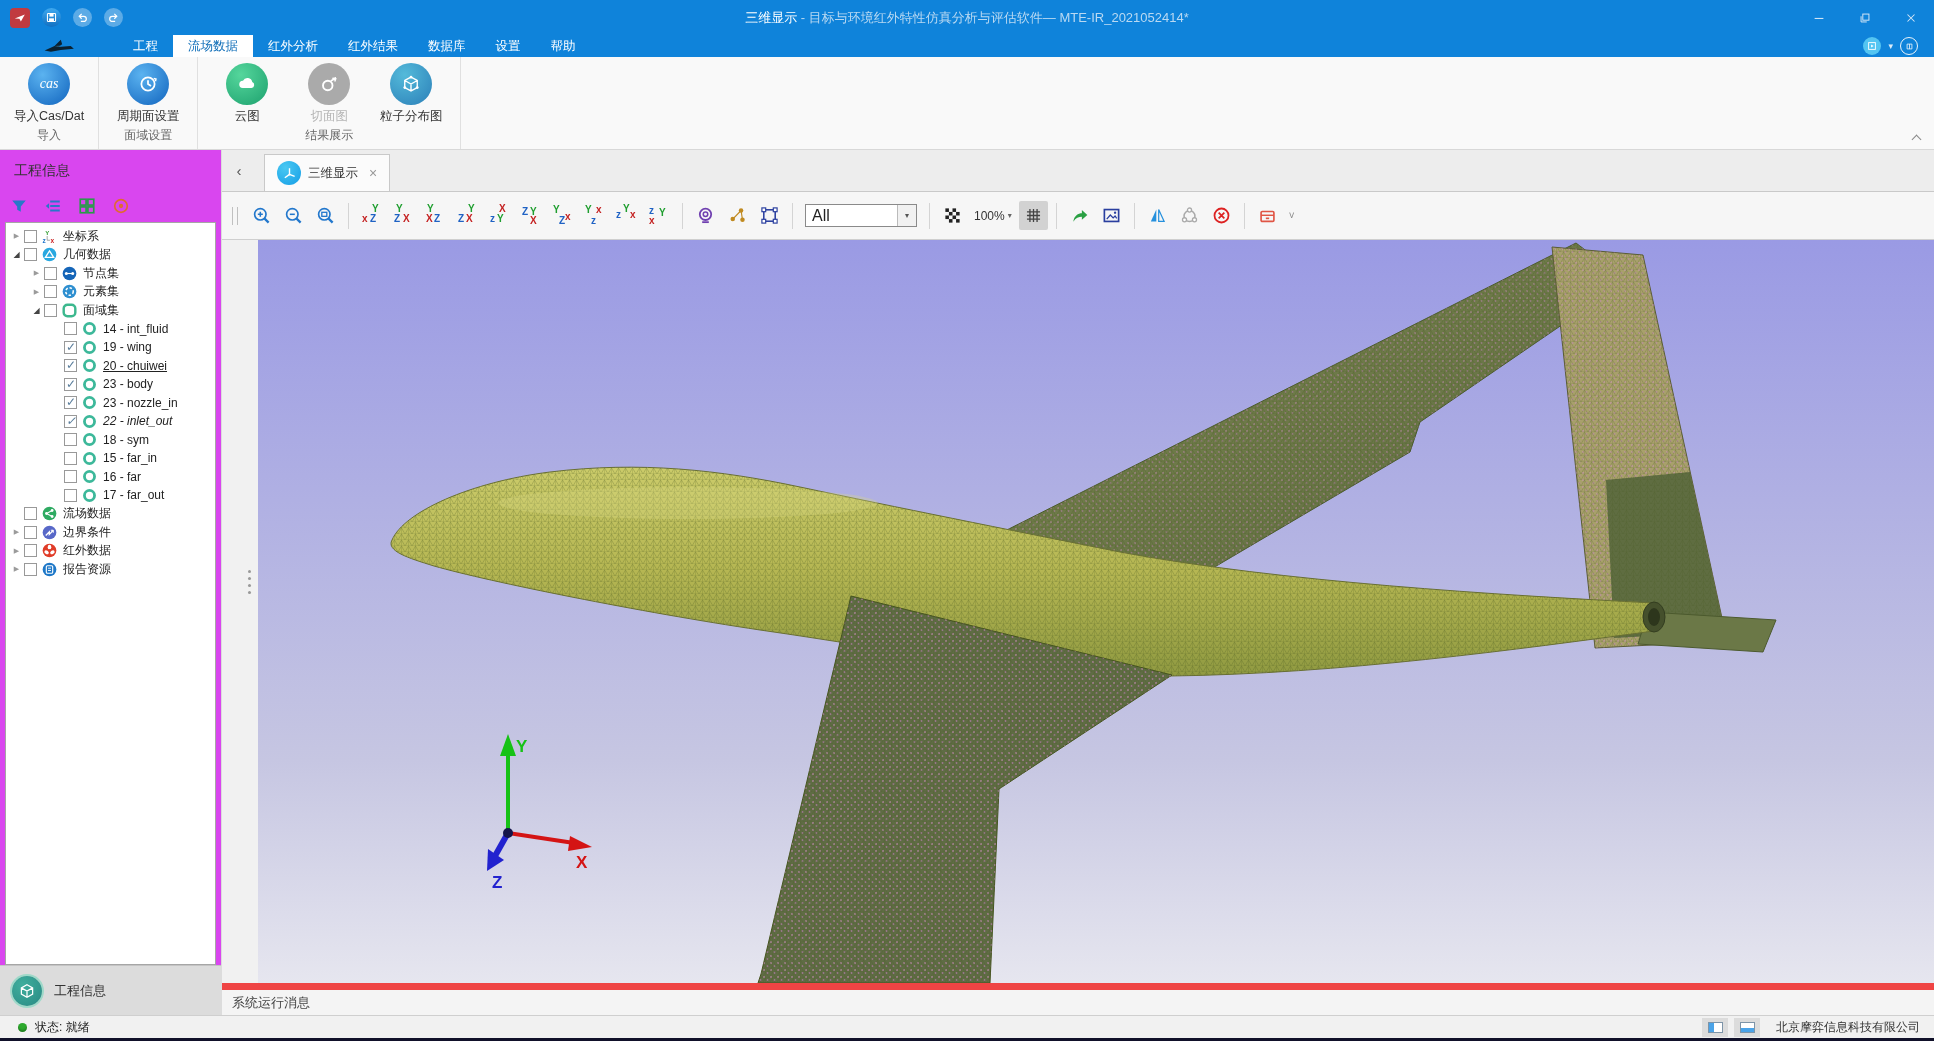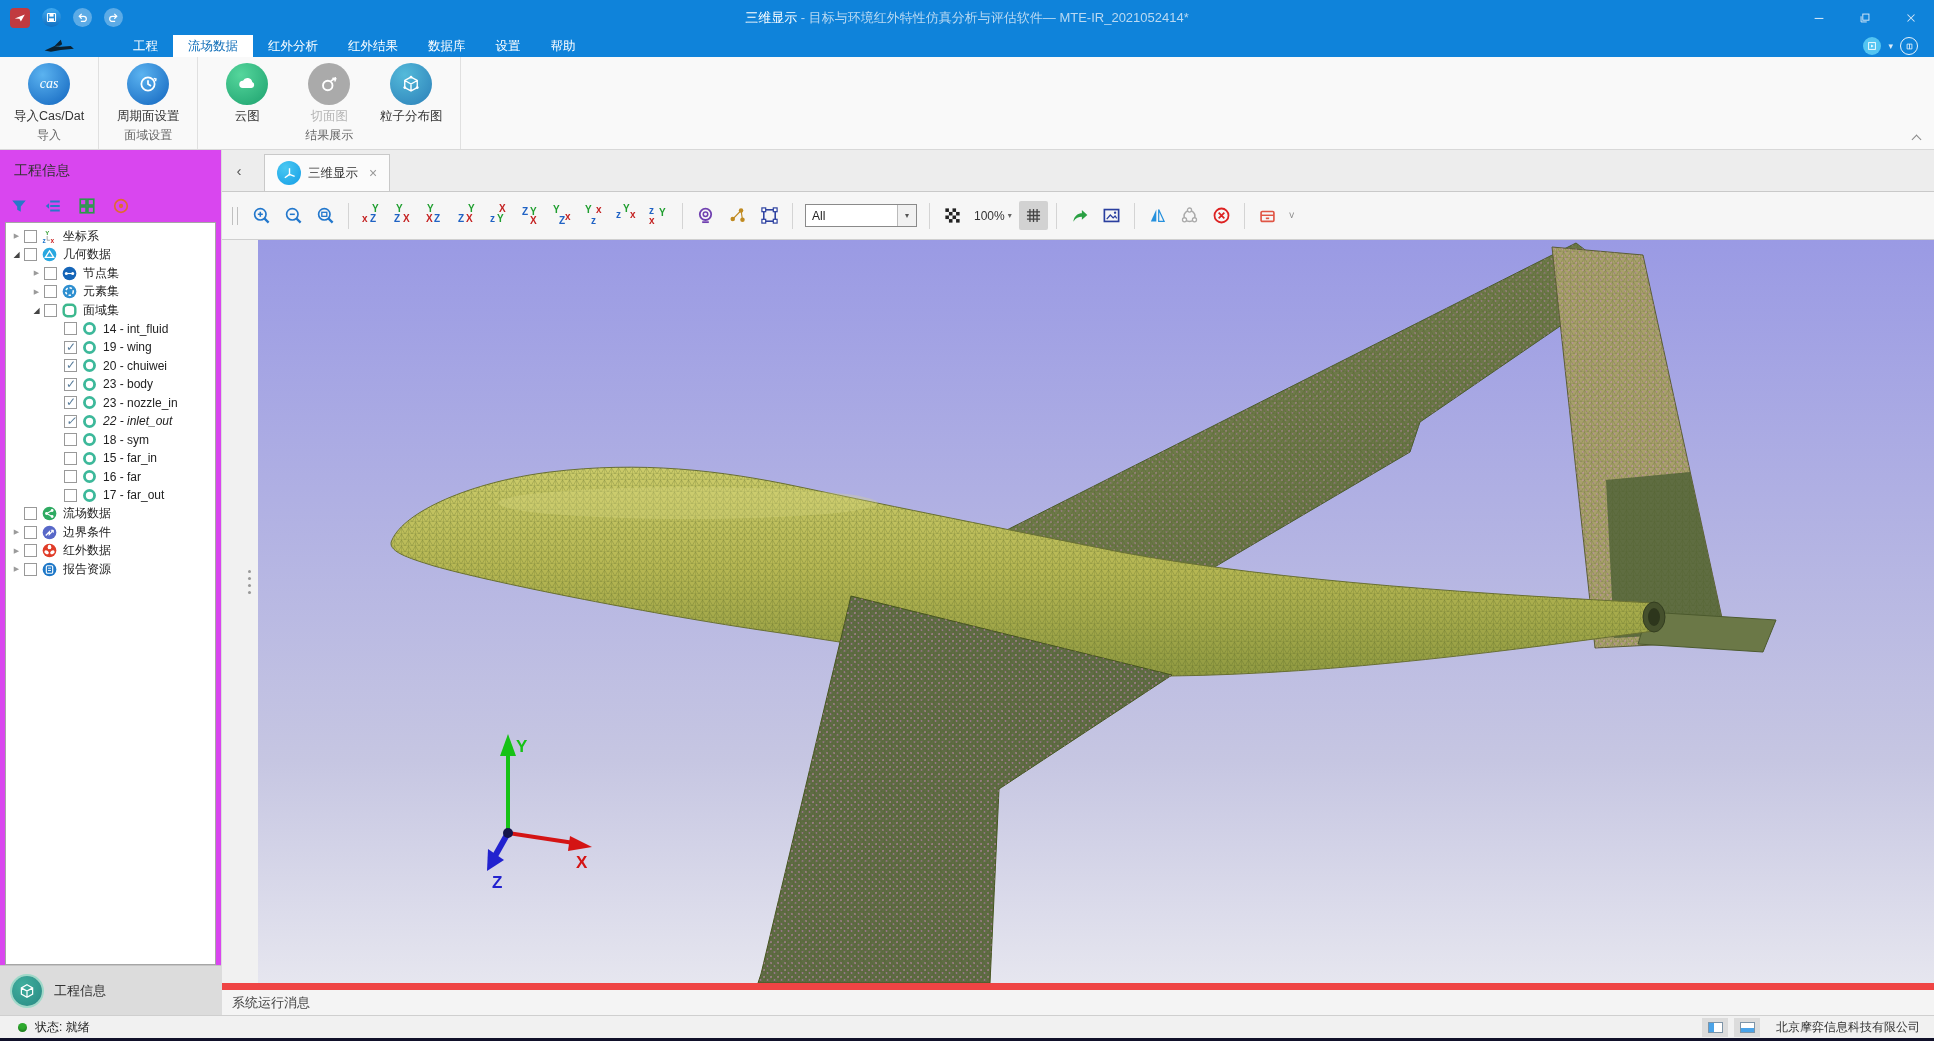--- a/index.html
+++ b/index.html
@@ -73,21 +73,21 @@
 .vtoolbar{height:48px;background:#f6f6f6;border-bottom:1px solid #cfcfcf;display:flex;align-items:center;padding-left:10px;gap:3px;flex:none}
 .tbtn{width:29px;height:29px;display:flex;align-items:center;justify-content:center;cursor:pointer;border-radius:2px}
 .tbtn.pressed{background:#d2d2d2}
 .tsep{width:1px;height:26px;background:#d4d4d4;margin:0 5px;flex:none}
 .thandle{width:6px;height:18px;border-left:1px solid #c0c0c0;border-right:1px solid #c0c0c0;margin-right:6px;flex:none}
 .viewbtn{width:29px;height:29px;position:relative;cursor:pointer}
 .vbox{position:absolute;left:3px;top:3px;width:23px;height:23px}
 .vl{position:absolute;font-size:10px;font-weight:bold;line-height:10px}
 .vl.r{color:#c42222}.vl.g{color:#1f9e2f}.vl.b{color:#1f62c4}
 .combo{width:112px;height:23px;background:#fff;border:1px solid #8a8a8a;display:flex;align-items:center;margin:0 4px;cursor:pointer}
-.combo-val{flex:1;font-size:12px;color:#222;padding-left:6px}
+.combo-val{flex:1;font-size:16px;color:#222;padding-left:6px}
 .combo-dd{width:19px;height:100%;border-left:1px solid #bbb;background:#f1f1f1;display:flex;align-items:center;justify-content:center;font-size:8px;color:#555}
 .zoomctl{display:flex;align-items:center;gap:3px;font-size:12px;color:#333;padding:0 4px;cursor:pointer}
 .zoomctl .zcaret{font-size:8px;color:#666}
 .pkgcaret{font-size:10px;color:#888;padding:0 4px;cursor:pointer}
 
 .canvasrow{flex:1;display:flex;min-height:0}
 .gutter{width:36px;background:#f1f1f1;position:relative;flex:none;cursor:col-resize}
 .dots{position:absolute;left:26px;top:330px;width:3px;height:3px;border-radius:50%;background:#999;box-shadow:0 7px 0 #999,0 14px 0 #999,0 21px 0 #999}
 .viewport{flex:1;background:linear-gradient(#9a9ae4,#c6c6e2 70%,#e6e6ef);min-width:0;cursor:crosshair}
 .viewport svg{width:100%;height:100%;display:block}
@@ -358,21 +358,21 @@
           <div class="treerow" style="padding-left: 44px;">
             <span class="arrow"></span>
             <span class="cb checked"></span>
             <span class="ticon">
               <svg class="ic" width="15" height="15" viewBox="0 0 16 16">
                 <circle cx="8" cy="8" r="5.4" fill="none" stroke="#3cb89a" stroke-width="3"></circle>
               </svg>
             </span>
             <span class="tlab">19 - wing</span>
           </div>
-          <div class="treerow" style="padding-left: 44px;">
+          <div class="treerow" style="padding-left: 44px; text-decoration: underline;">
             <span class="arrow"></span>
             <span class="cb checked"></span>
             <span class="ticon">
               <svg class="ic" width="15" height="15" viewBox="0 0 16 16">
                 <circle cx="8" cy="8" r="5.4" fill="none" stroke="#3cb89a" stroke-width="3"></circle>
               </svg>
             </span>
             <span class="tlab">20 - chuiwei</span>
           </div>
           <div class="treerow" style="padding-left: 44px;">

